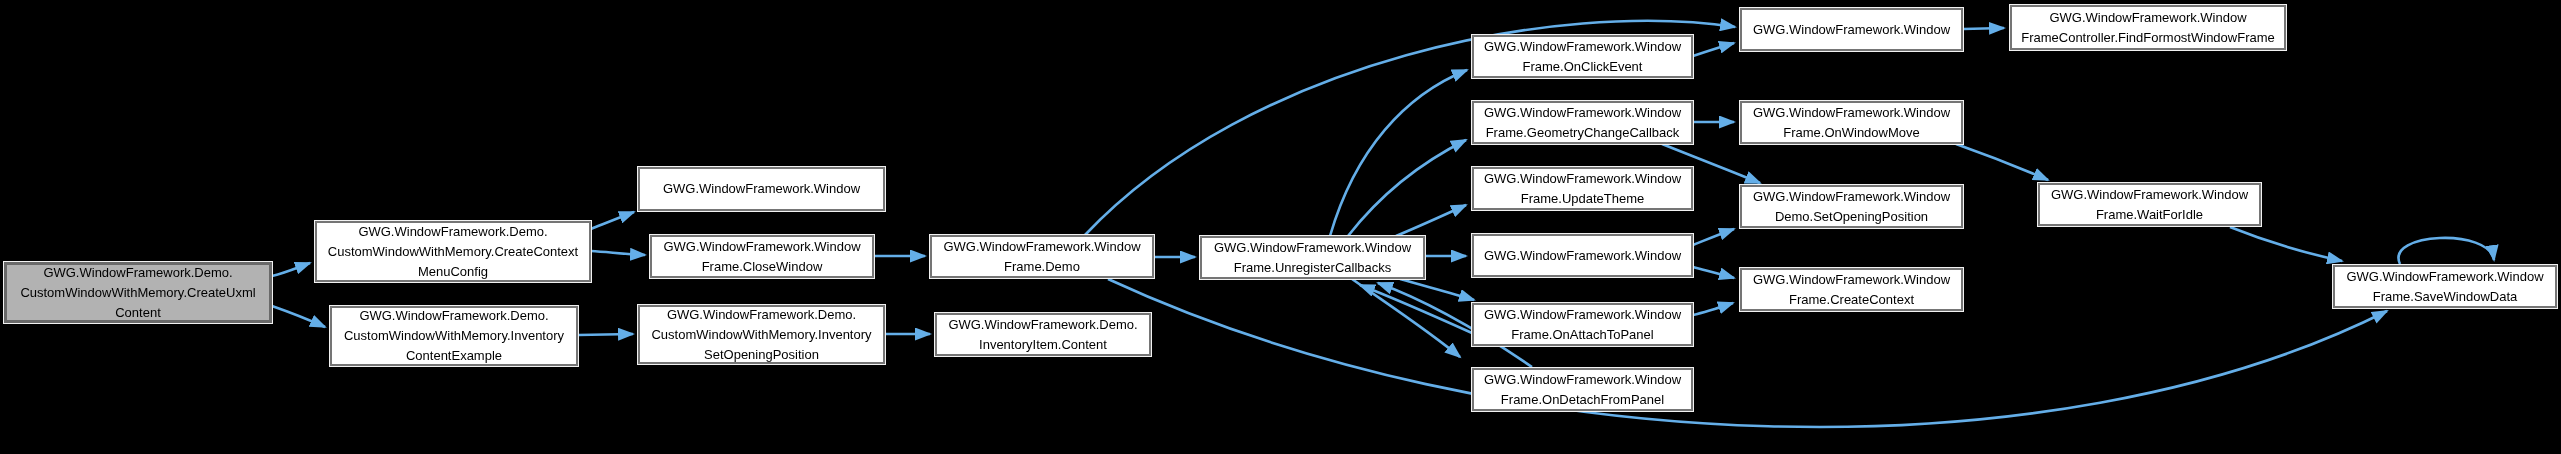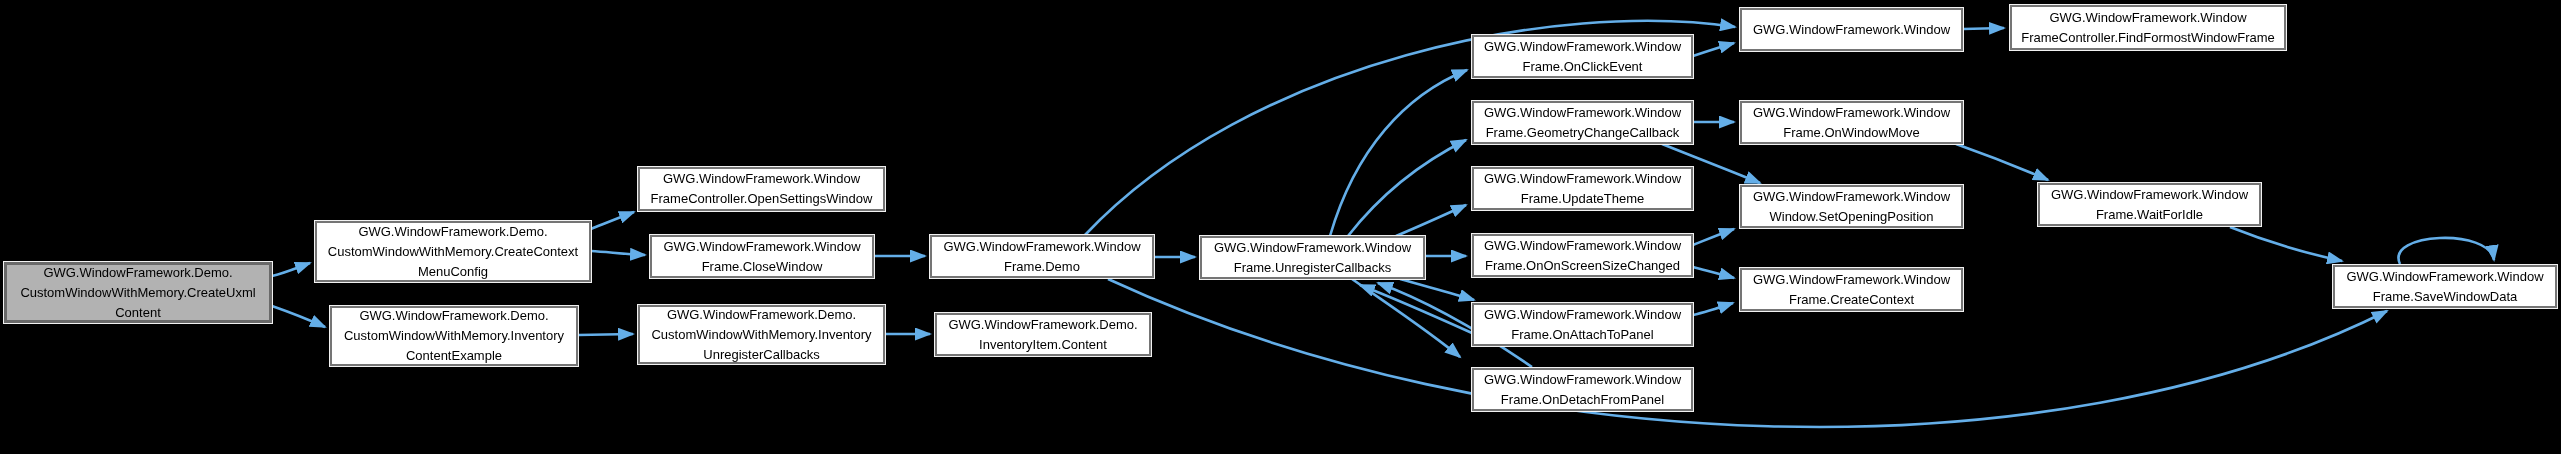--- a/index.html
+++ b/index.html
@@ -62,30 +62,29 @@
       <span>CustomWindowWithMemory.CreateContext</span>
       <span>MenuConfig</span>
     </div>
     <div class="node" title="GWG.WindowFramework.Demo.CustomWindowWithMemory.InventoryContentExample" style="left: 330px; top: 306px; width: 248px; height: 60px;">
       <span>GWG.WindowFramework.Demo.</span>
       <span>CustomWindowWithMemory.Inventory</span>
       <span>ContentExample</span>
     </div>
     <div class="node" title="GWG.WindowFramework.WindowFrameController.OpenSettingsWindow" style="left: 638px; top: 167px; width: 247px; height: 44px;">
       <span>GWG.WindowFramework.Window</span>
-      <span>FrameController.OpenSettingsWindow</span>
     </div>
     <div class="node" title="GWG.WindowFramework.WindowFrame.CloseWindow" style="left: 650px; top: 235px; width: 224px; height: 43px;">
       <span>GWG.WindowFramework.Window</span>
       <span>Frame.CloseWindow</span>
     </div>
     <div class="node" title="GWG.WindowFramework.Demo.CustomWindowWithMemory.InventoryContextMenuExample" style="left: 638px; top: 305px; width: 247px; height: 59px;">
       <span>GWG.WindowFramework.Demo.</span>
       <span>CustomWindowWithMemory.Inventory</span>
-      <span>UnregisterCallbacks</span>
+      <span>SetOpeningPosition</span>
     </div>
     <div class="node" title="GWG.WindowFramework.WindowFrame.Close" style="left: 930px; top: 235px; width: 224px; height: 43px;">
       <span>GWG.WindowFramework.Window</span>
       <span>Frame.Demo</span>
     </div>
     <div class="node" title="GWG.WindowFramework.Demo.InventoryItem.UseItem" style="left: 935px; top: 313px; width: 216px; height: 43px;">
       <span>GWG.WindowFramework.Demo.</span>
       <span>InventoryItem.Content</span>
     </div>
     <div class="node" title="GWG.WindowFramework.WindowFrame.UnregisterCallbacks" style="left: 1200px; top: 236px; width: 225px; height: 43px;">
@@ -99,40 +98,39 @@
     <div class="node" title="GWG.WindowFramework.WindowFrame.GeometryChangeCallback" style="left: 1472px; top: 101px; width: 221px; height: 43px;">
       <span>GWG.WindowFramework.Window</span>
       <span>Frame.GeometryChangeCallback</span>
     </div>
     <div class="node" title="GWG.WindowFramework.WindowFrame.UpdateTheme" style="left: 1472px; top: 167px; width: 221px; height: 43px;">
       <span>GWG.WindowFramework.Window</span>
       <span>Frame.UpdateTheme</span>
     </div>
     <div class="node" title="GWG.WindowFramework.WindowFrame.OnOnScreenSizeChanged" style="left: 1472px; top: 234px; width: 221px; height: 43px;">
       <span>GWG.WindowFramework.Window</span>
-      <span>Frame.OnOnScreenSizeChanged</span>
     </div>
     <div class="node" title="GWG.WindowFramework.WindowFrame.OnAttachToPanel" style="left: 1472px; top: 303px; width: 221px; height: 43px;">
       <span>GWG.WindowFramework.Window</span>
       <span>Frame.OnAttachToPanel</span>
     </div>
     <div class="node" title="GWG.WindowFramework.WindowFrame.OnDetachFromPanel" style="left: 1472px; top: 368px; width: 221px; height: 43px;">
       <span>GWG.WindowFramework.Window</span>
       <span>Frame.OnDetachFromPanel</span>
     </div>
     <div class="node" title="GWG.WindowFramework.WindowFrameController.SetActiveWindow" style="left: 1740px; top: 8px; width: 223px; height: 43px;">
       <span>GWG.WindowFramework.Window</span>
     </div>
     <div class="node" title="GWG.WindowFramework.WindowFrame.OnWindowMove" style="left: 1740px; top: 101px; width: 223px; height: 43px;">
       <span>GWG.WindowFramework.Window</span>
       <span>Frame.OnWindowMove</span>
     </div>
     <div class="node" title="GWG.WindowFramework.WindowFrame.SetOpeningPosition" style="left: 1740px; top: 185px; width: 223px; height: 43px;">
       <span>GWG.WindowFramework.Window</span>
-      <span>Window.SetOpeningPosition</span>
+      <span>Demo.SetOpeningPosition</span>
     </div>
     <div class="node" title="GWG.WindowFramework.WindowFrame.KeepOnScreen" style="left: 1740px; top: 268px; width: 223px; height: 43px;">
       <span>GWG.WindowFramework.Window</span>
       <span>Frame.CreateContext</span>
     </div>
     <div class="node" title="GWG.WindowFramework.WindowFrameController.FindFormostWindowFrame" style="left: 2010px; top: 5px; width: 276px; height: 45px;">
       <span>GWG.WindowFramework.Window</span>
       <span>FrameController.FindFormostWindowFrame</span>
     </div>
     <div class="node" title="GWG.WindowFramework.WindowFrame.WaitForIdle" style="left: 2038px; top: 183px; width: 223px; height: 43px;">

